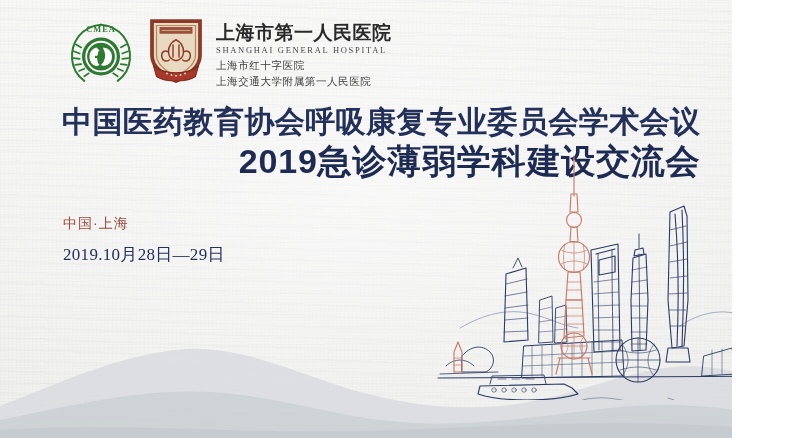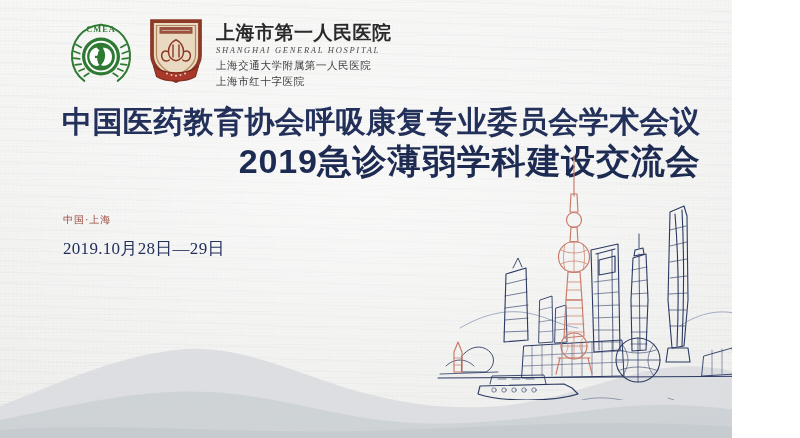--- a/index.html
+++ b/index.html
@@ -84,21 +84,20 @@
     letter-spacing: .5px;
     line-height: 1.05;
     text-align: center;
   }
   .hosp-en {
     font-family: "Liberation Serif", "DejaVu Serif", serif;
     font-size: 8.5px;
     color: #4a4a4a;
     letter-spacing: 1.7px;
     line-height: 1.5;
-    font-style: italic;
   }
   .hosp-cn-sub {
     font-family: "Liberation Serif", "DejaVu Serif", serif;
     font-size: 10.5px;
     color: #3c3c3c;
     letter-spacing: .6px;
     line-height: 1.45;
   }
 
   
@@ -117,21 +116,21 @@
     color: #1d2b52;
     letter-spacing: .8px;
     line-height: 1.2;
     margin-top: 2px;
     white-space: nowrap;
   }
 
   
   .meta-block { position: absolute; left: 63px; top: 212px; }
   .meta-place {
-    font-size: 10px;
+    font-size: 14px;
     color: #9b4a3b;
     letter-spacing: 1px;
     line-height: 1.6;
   }
   .meta-date {
     font-size: 17px;
     color: #22305a;
     letter-spacing: .3px;
     margin-top: 9px;
     line-height: 1.4;
@@ -216,22 +215,22 @@
           <circle cx="34" cy="80" r="1.3"></circle>
         <circle cx="40" cy="81" r="1.3"></circle>
           <circle cx="46" cy="80" r="1.3"></circle>
         <circle cx="52" cy="78" r="1.3"></circle>
       </g>
     </svg>
 
     <div class="hosp-text">
       <div class="hosp-cn-main">上海市第一人民医院</div>
       <div class="hosp-en">SHANGHAI GENERAL HOSPITAL</div>
+      <div class="hosp-cn-sub">上海市红十字医院</div>
       <div class="hosp-cn-sub">上海交通大学附属第一人民医院</div>
-      <div class="hosp-cn-sub">上海市红十字医院</div>
     </div>
   </div>
 
   <div class="title-block">
     <div class="title-line1">中国医药教育协会呼吸康复专业委员会学术会议</div>
     <div class="title-line2">2019急诊薄弱学科建设交流会</div>
   </div>
 
   <div class="meta-block">
     <div class="meta-place">中国·上海</div>

